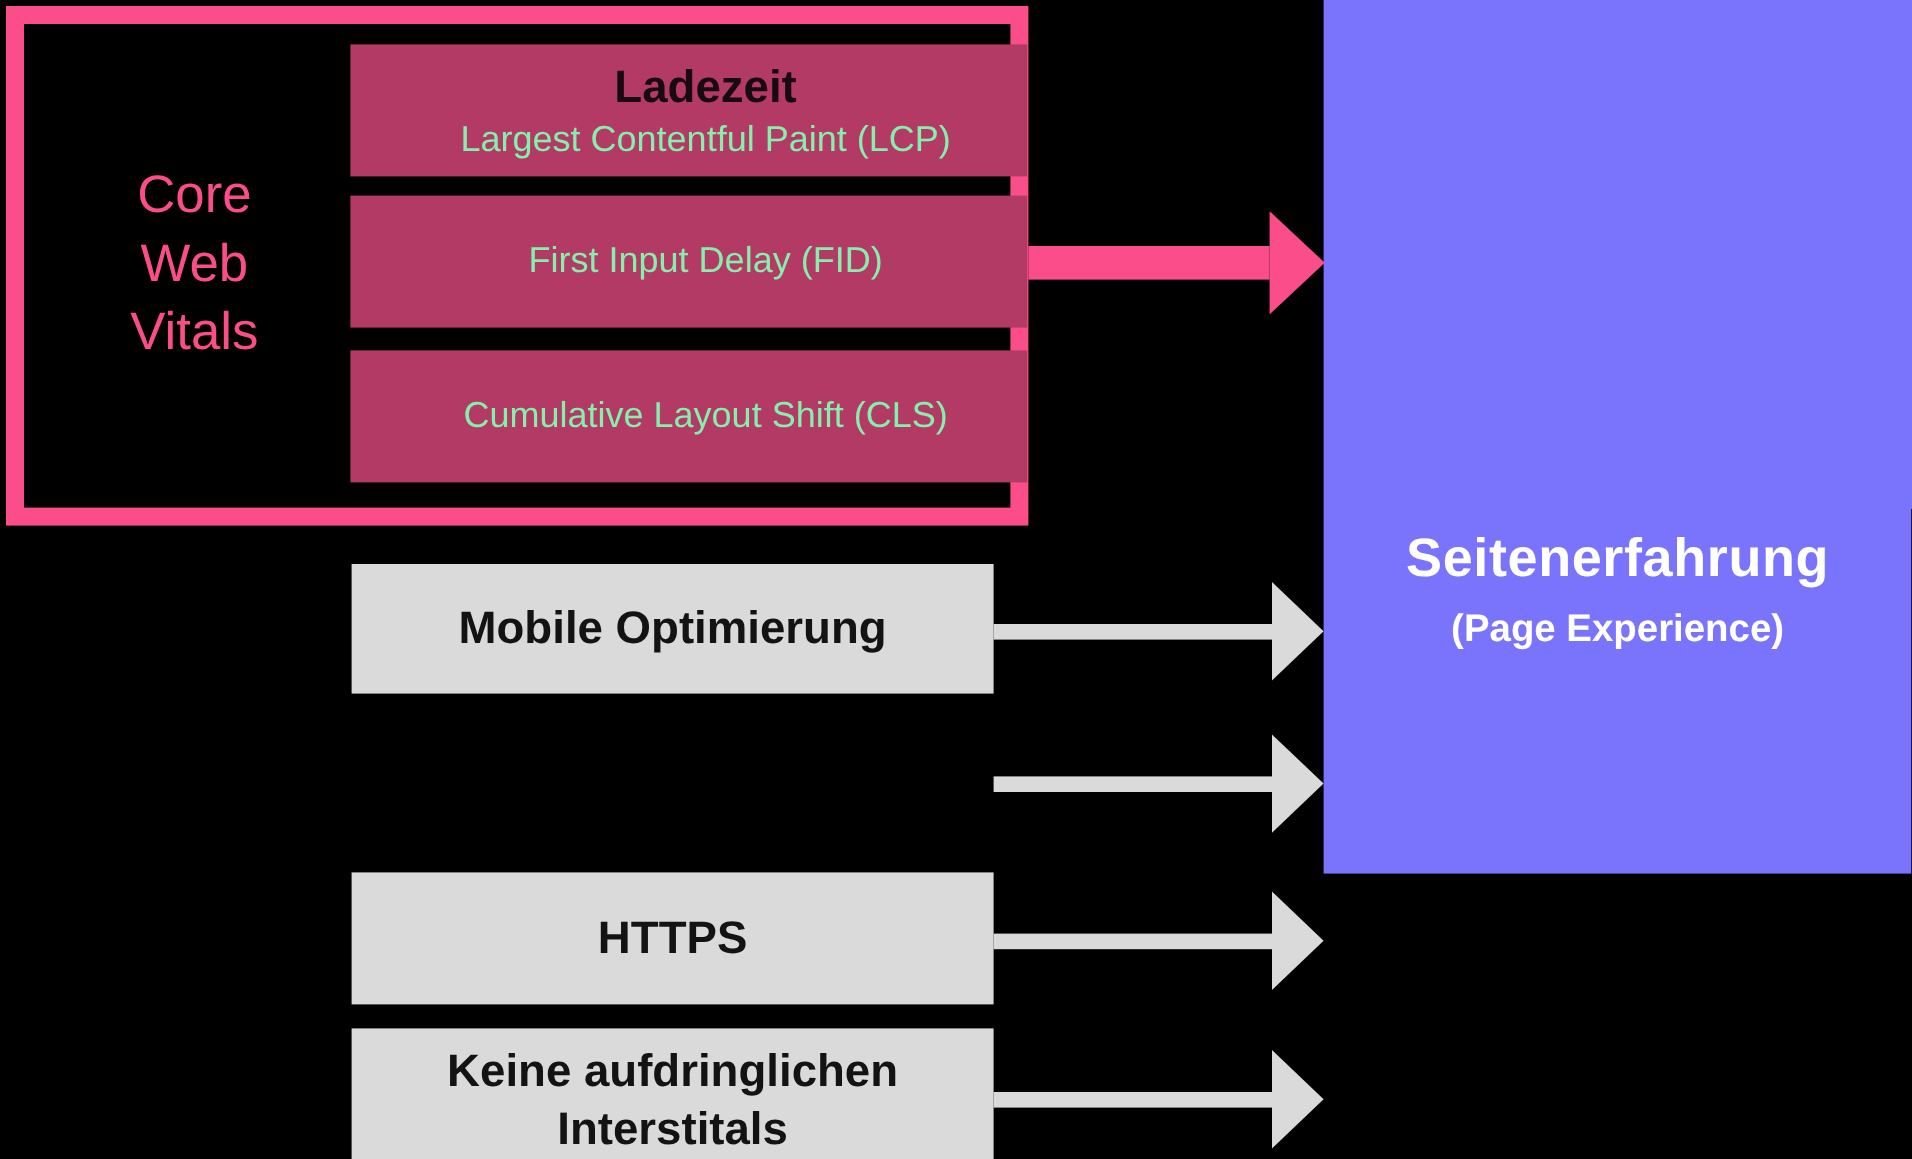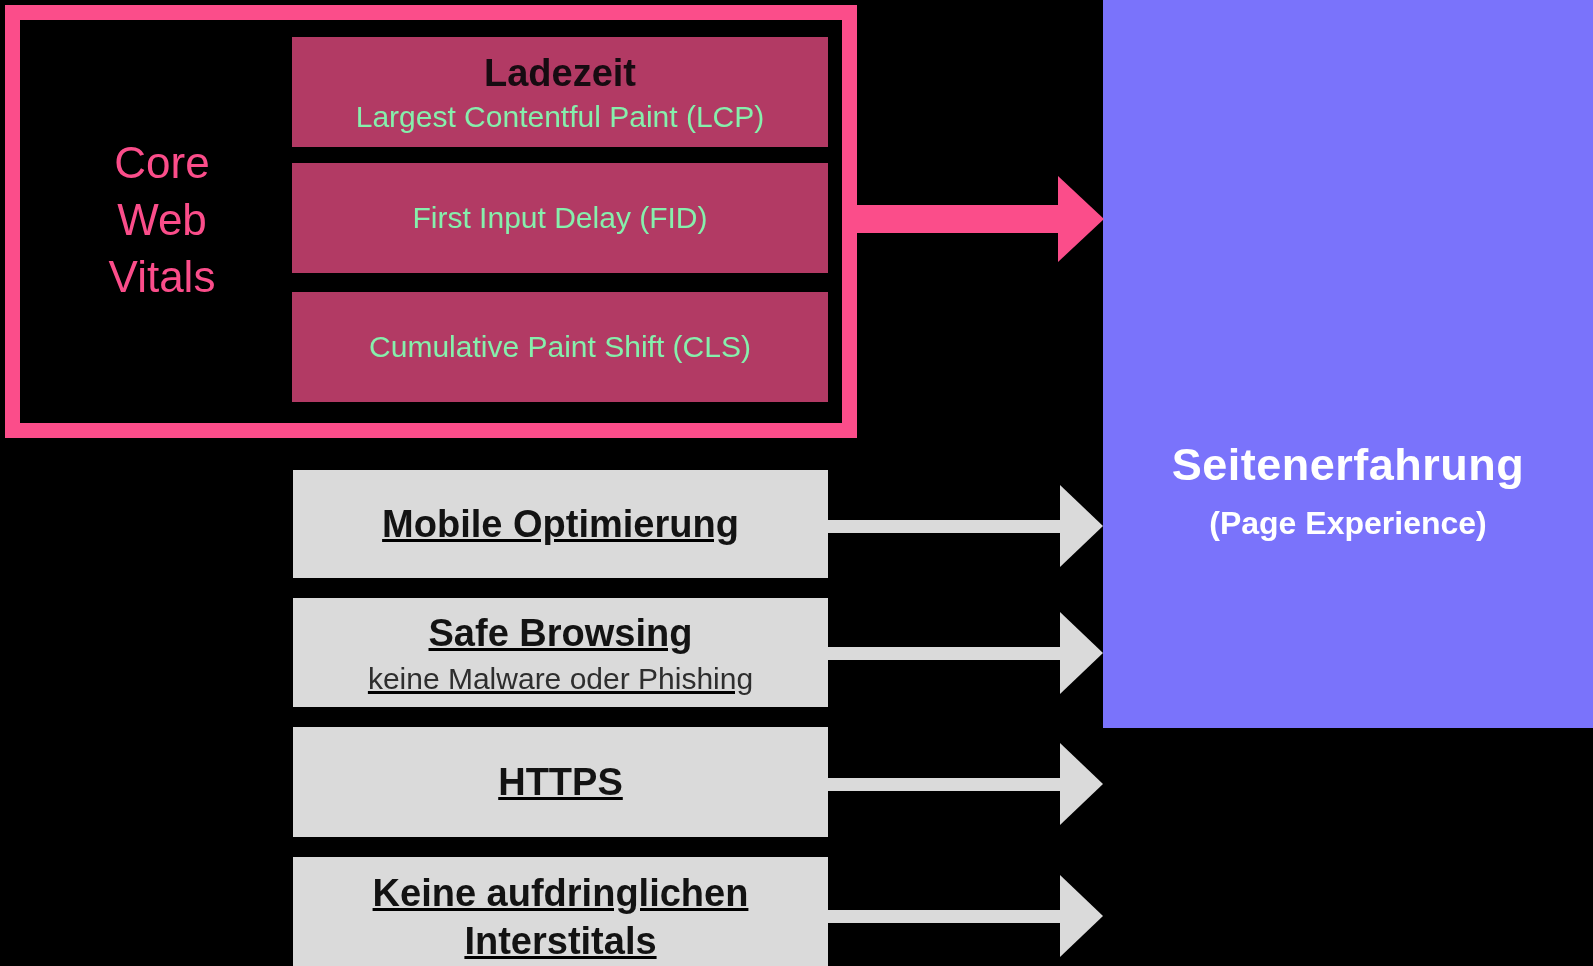--- a/index.html
+++ b/index.html
@@ -73,20 +73,21 @@
     left: 292px;
     width: 536px;
     height: 110px;
     background: var(--maroon, #b23a64);
     display: flex;
     flex-direction: column;
     align-items: center;
     justify-content: center;
     gap: 5px;
     text-align: center;
+    padding-left: 28px;
   }
   .mbox-title {
     font-size: 38px;
     font-weight: bold;
     color: #170b11;
     line-height: 44px;
   }
   .mbox-sub {
     font-size: 30px;
     color: #86efac;
@@ -95,21 +96,20 @@
   
   .gbox {
     position: absolute;
     left: 293px;
     width: 535px;
     background: var(--gray, #dadada);
     display: flex;
     flex-direction: column;
     justify-content: center;
     text-align: center;
-    text-decoration: underline;
   }
   .gbox-title {
     font-size: 38px;
     font-weight: bold;
     color: #131313;
     line-height: 48px;
   }
   .gbox-sub {
     font-size: 30px;
     color: #2e2e2e;
@@ -161,33 +161,29 @@
 Vitals</div>
 
   <div class="mbox" style="top:37px">
     <div class="mbox-title">Ladezeit</div>
     <div class="mbox-sub">Largest Contentful Paint (LCP)</div>
   </div>
   <div class="mbox" style="top:163px">
     <div class="mbox-sub">First Input Delay (FID)</div>
   </div>
   <div class="mbox" style="top:292px">
-    <div class="mbox-sub">Cumulative Paint Shift (CLS)</div>
+    <div class="mbox-sub">Cumulative Layout Shift (CLS)</div>
   </div>
 
   <div class="shaft pink" style="left:857px; top:205px; width:201px; height:28px"></div>
   <div class="head pink"></div>
 
   <div class="gbox" style="top:470px; height:108px">
     <div class="gbox-title">Mobile Optimierung</div>
   </div>
-  <div class="gbox" style="top:598px; height:109px">
-    <div class="gbox-title">Safe Browsing</div>
-    <div class="gbox-sub">keine Malware oder Phishing</div>
-  </div>
   <div class="gbox" style="top:727px; height:110px">
     <div class="gbox-title">HTTPS</div>
   </div>
   <div class="gbox" style="top:857px; height:120px; padding:0 40px; box-sizing:border-box; width:535px">
     <div class="gbox-title">Keine aufdringlichen Interstitals</div>
   </div>
 
   <div class="shaft" style="left:828px; top:520px; width:234px; height:13px"></div>
   <div class="head gray" style="top:485px"></div>
 

